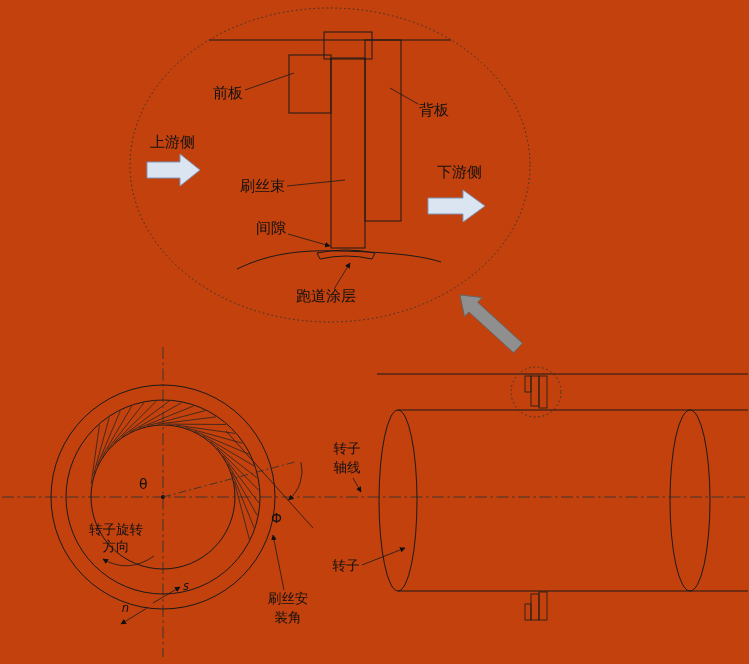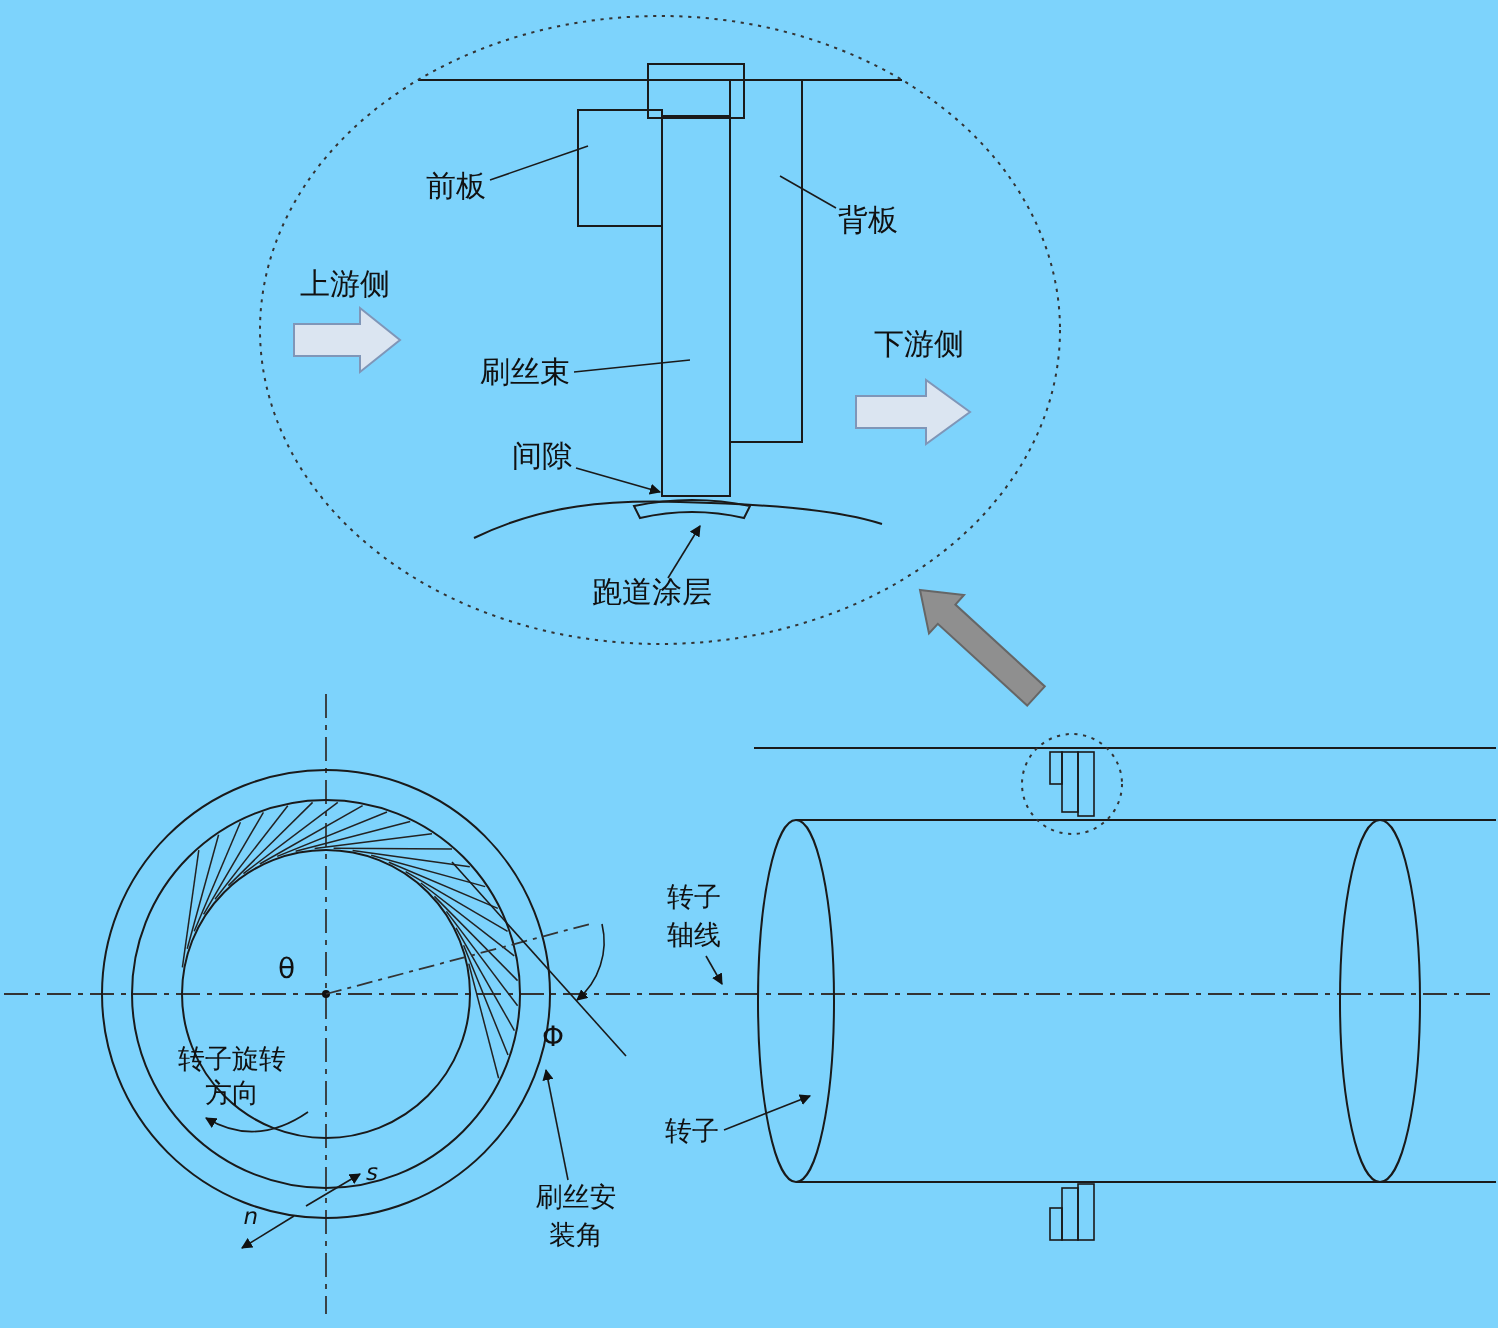--- a/index.html
+++ b/index.html
@@ -1,16 +1,16 @@
 <!DOCTYPE html>
 <html><head>
 <meta charset="utf-8">
 <style>
   html,body{margin:0;padding:0;background:#fff;}
-  #stage{position:relative;width:749px;height:664px;background:#7dd3fc;overflow:hidden;}
+  #stage{position:relative;width:749px;height:664px;background:#c2410c;overflow:hidden;}
   svg{display:block;}
   .ln{stroke:#1a1a1a;stroke-width:1;fill:none;}
   .thin{stroke-width:0.8;}
   .cl{stroke:#333;stroke-width:0.9;fill:none;stroke-dasharray:12 3.5 2.5 3.5;}
   .dash2{stroke:#333;stroke-width:0.9;fill:none;stroke-dasharray:8 3 2 3;}
   .dot{stroke:#333;stroke-width:1;fill:none;stroke-dasharray:1.6 2.8;}
   text{font-family:"DejaVu Sans","Liberation Sans",sans-serif;fill:#111;font-size:15px;}
   text.s13{font-size:13.5px;}
   text.s14{font-size:14px;}
   text.s11{font-size:11.5px;font-style:italic;}

